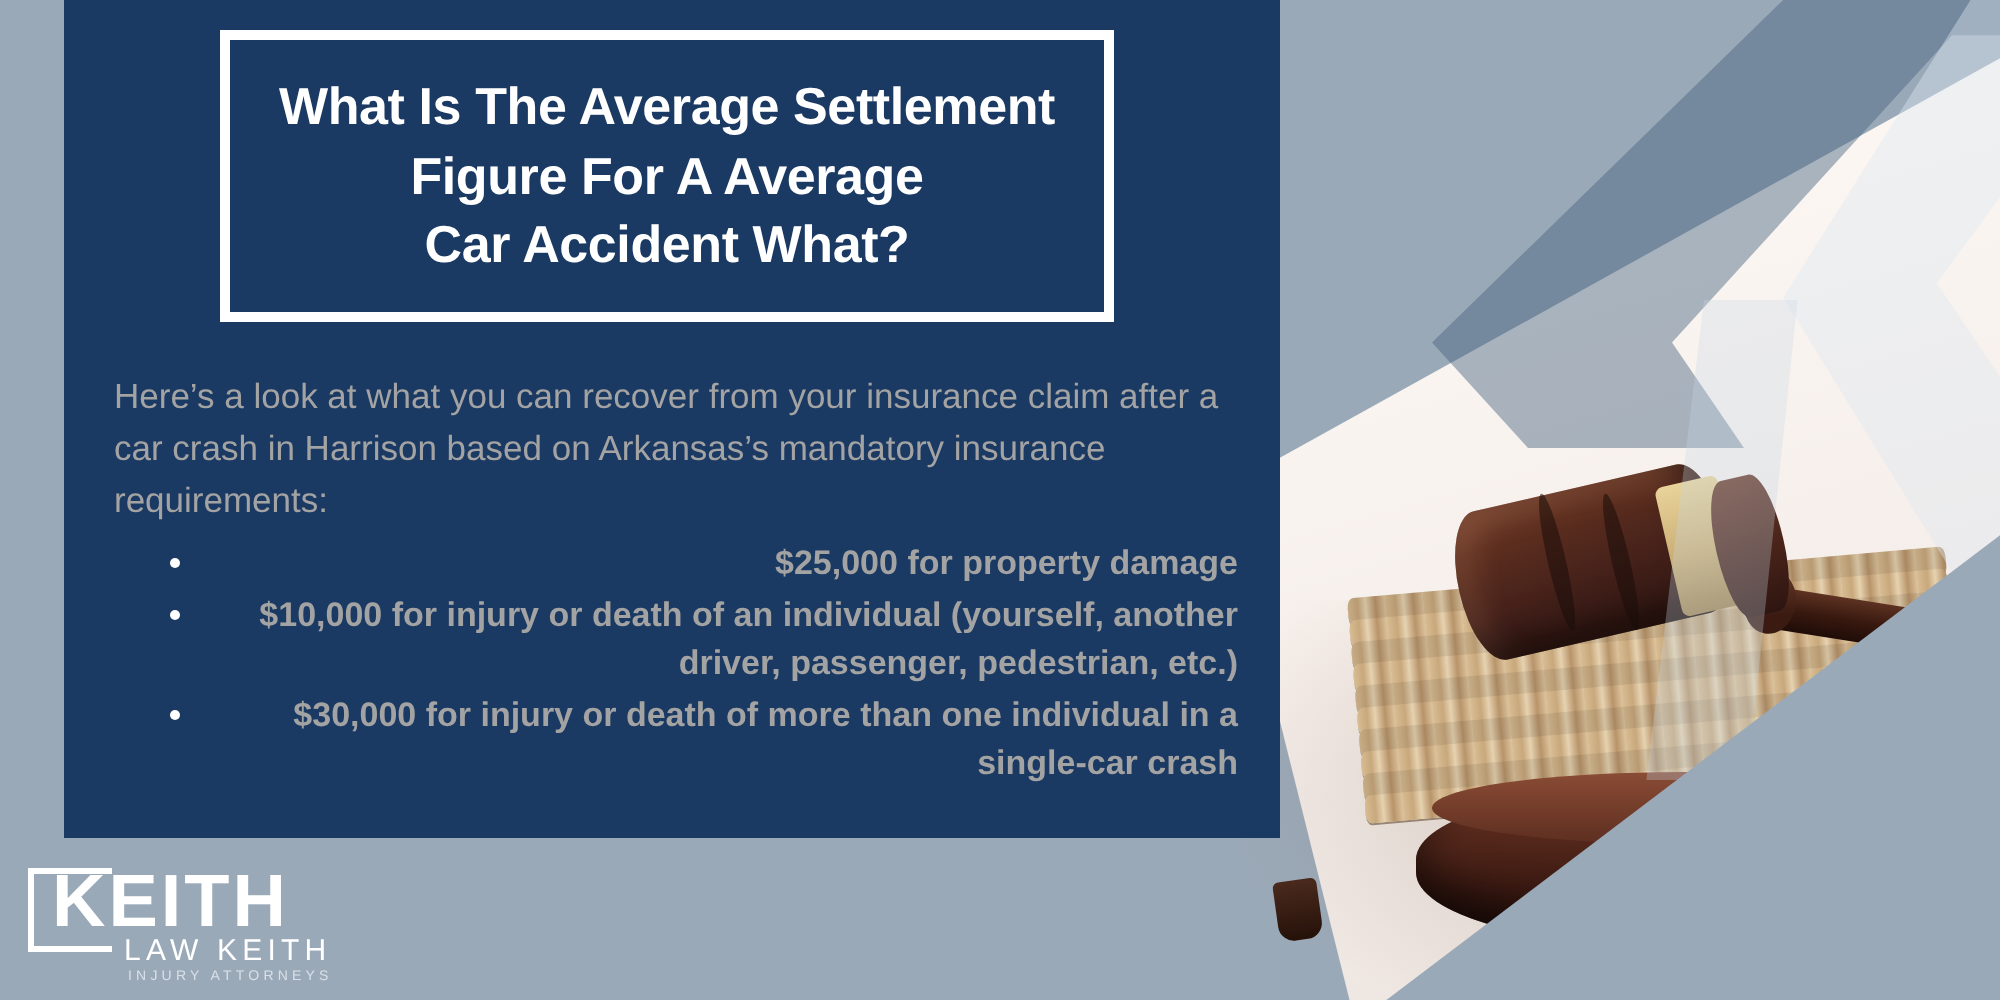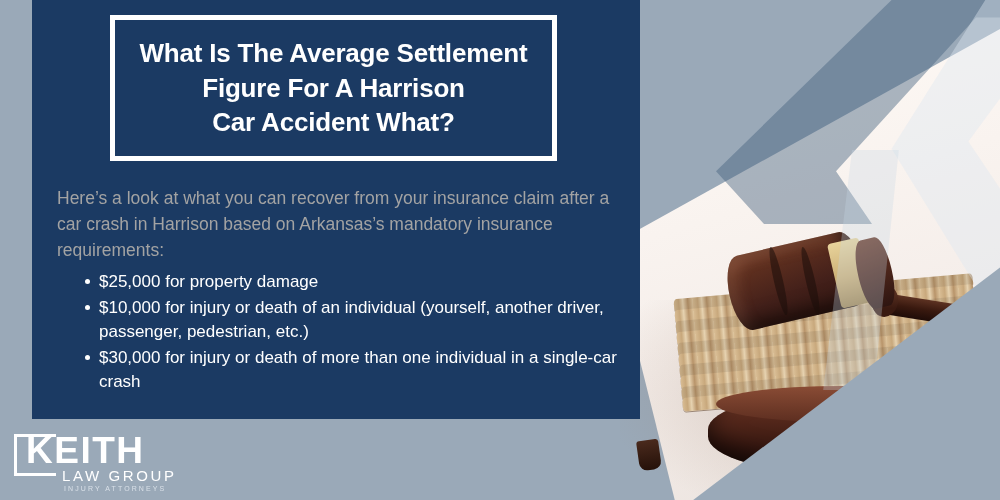--- a/index.html
+++ b/index.html
@@ -266,27 +266,28 @@
     line-height: 1.48;
     width: 560px;
   }
   #bullets {
     margin: 6px 0 0 0;
     padding-left: 30px;
     list-style: none;
   }
   #bullets li {
     position: relative;
-    color: #ffffff;
+    color: #a3a3a3;
     font-size: 17px;
-    font-weight: normal;
+    font-weight: bold;
     line-height: 1.42;
     margin-bottom: 2px;
     padding-left: 12px;
     width: 520px;
+    text-align: right;
   }
   #bullets li .dot {
     position: absolute;
     left: -2px;
     top: 9px;
     width: 5px;
     height: 5px;
     border-radius: 50%;
     background: #ffffff;
   }
@@ -397,21 +398,21 @@
     <div class="chev chev-light"></div>
     <div class="chev chev-light2"></div>
     <div class="corner-wedge"></div>
   </div>
 
   <div id="navy-panel">
 
     <div id="title-frame">
       <div id="title-inner">
         <div class="title-line">What Is The Average Settlement</div>
-        <div class="title-line">Figure For A Harrison</div>
+        <div class="title-line">Figure For A Average</div>
         <div class="title-line">Car Accident What?</div>
       </div>
     </div>
 
     <div id="body-copy">
       <div class="para">Here’s a look at what you can recover from your insurance claim after a car crash in Harrison based on Arkansas’s mandatory insurance requirements:</div>
       <ul id="bullets">
         <li>
           <span class="dot"></span>
           <span>$25,000 for property damage</span>
@@ -425,17 +426,17 @@
           <span>$30,000 for injury or death of more than one individual in a single-car crash</span>
         </li>
       </ul>
     </div>
 
   </div>
 
   <div id="logo">
     <div id="logo-bracket"></div>
     <div id="logo-keith">KEITH</div>
-    <div id="logo-lawgroup">LAW GROUP</div>
+    <div id="logo-lawgroup">LAW KEITH</div>
     <div id="logo-tagline">INJURY ATTORNEYS</div>
   </div>
 
 </div>
 
 </body></html>

